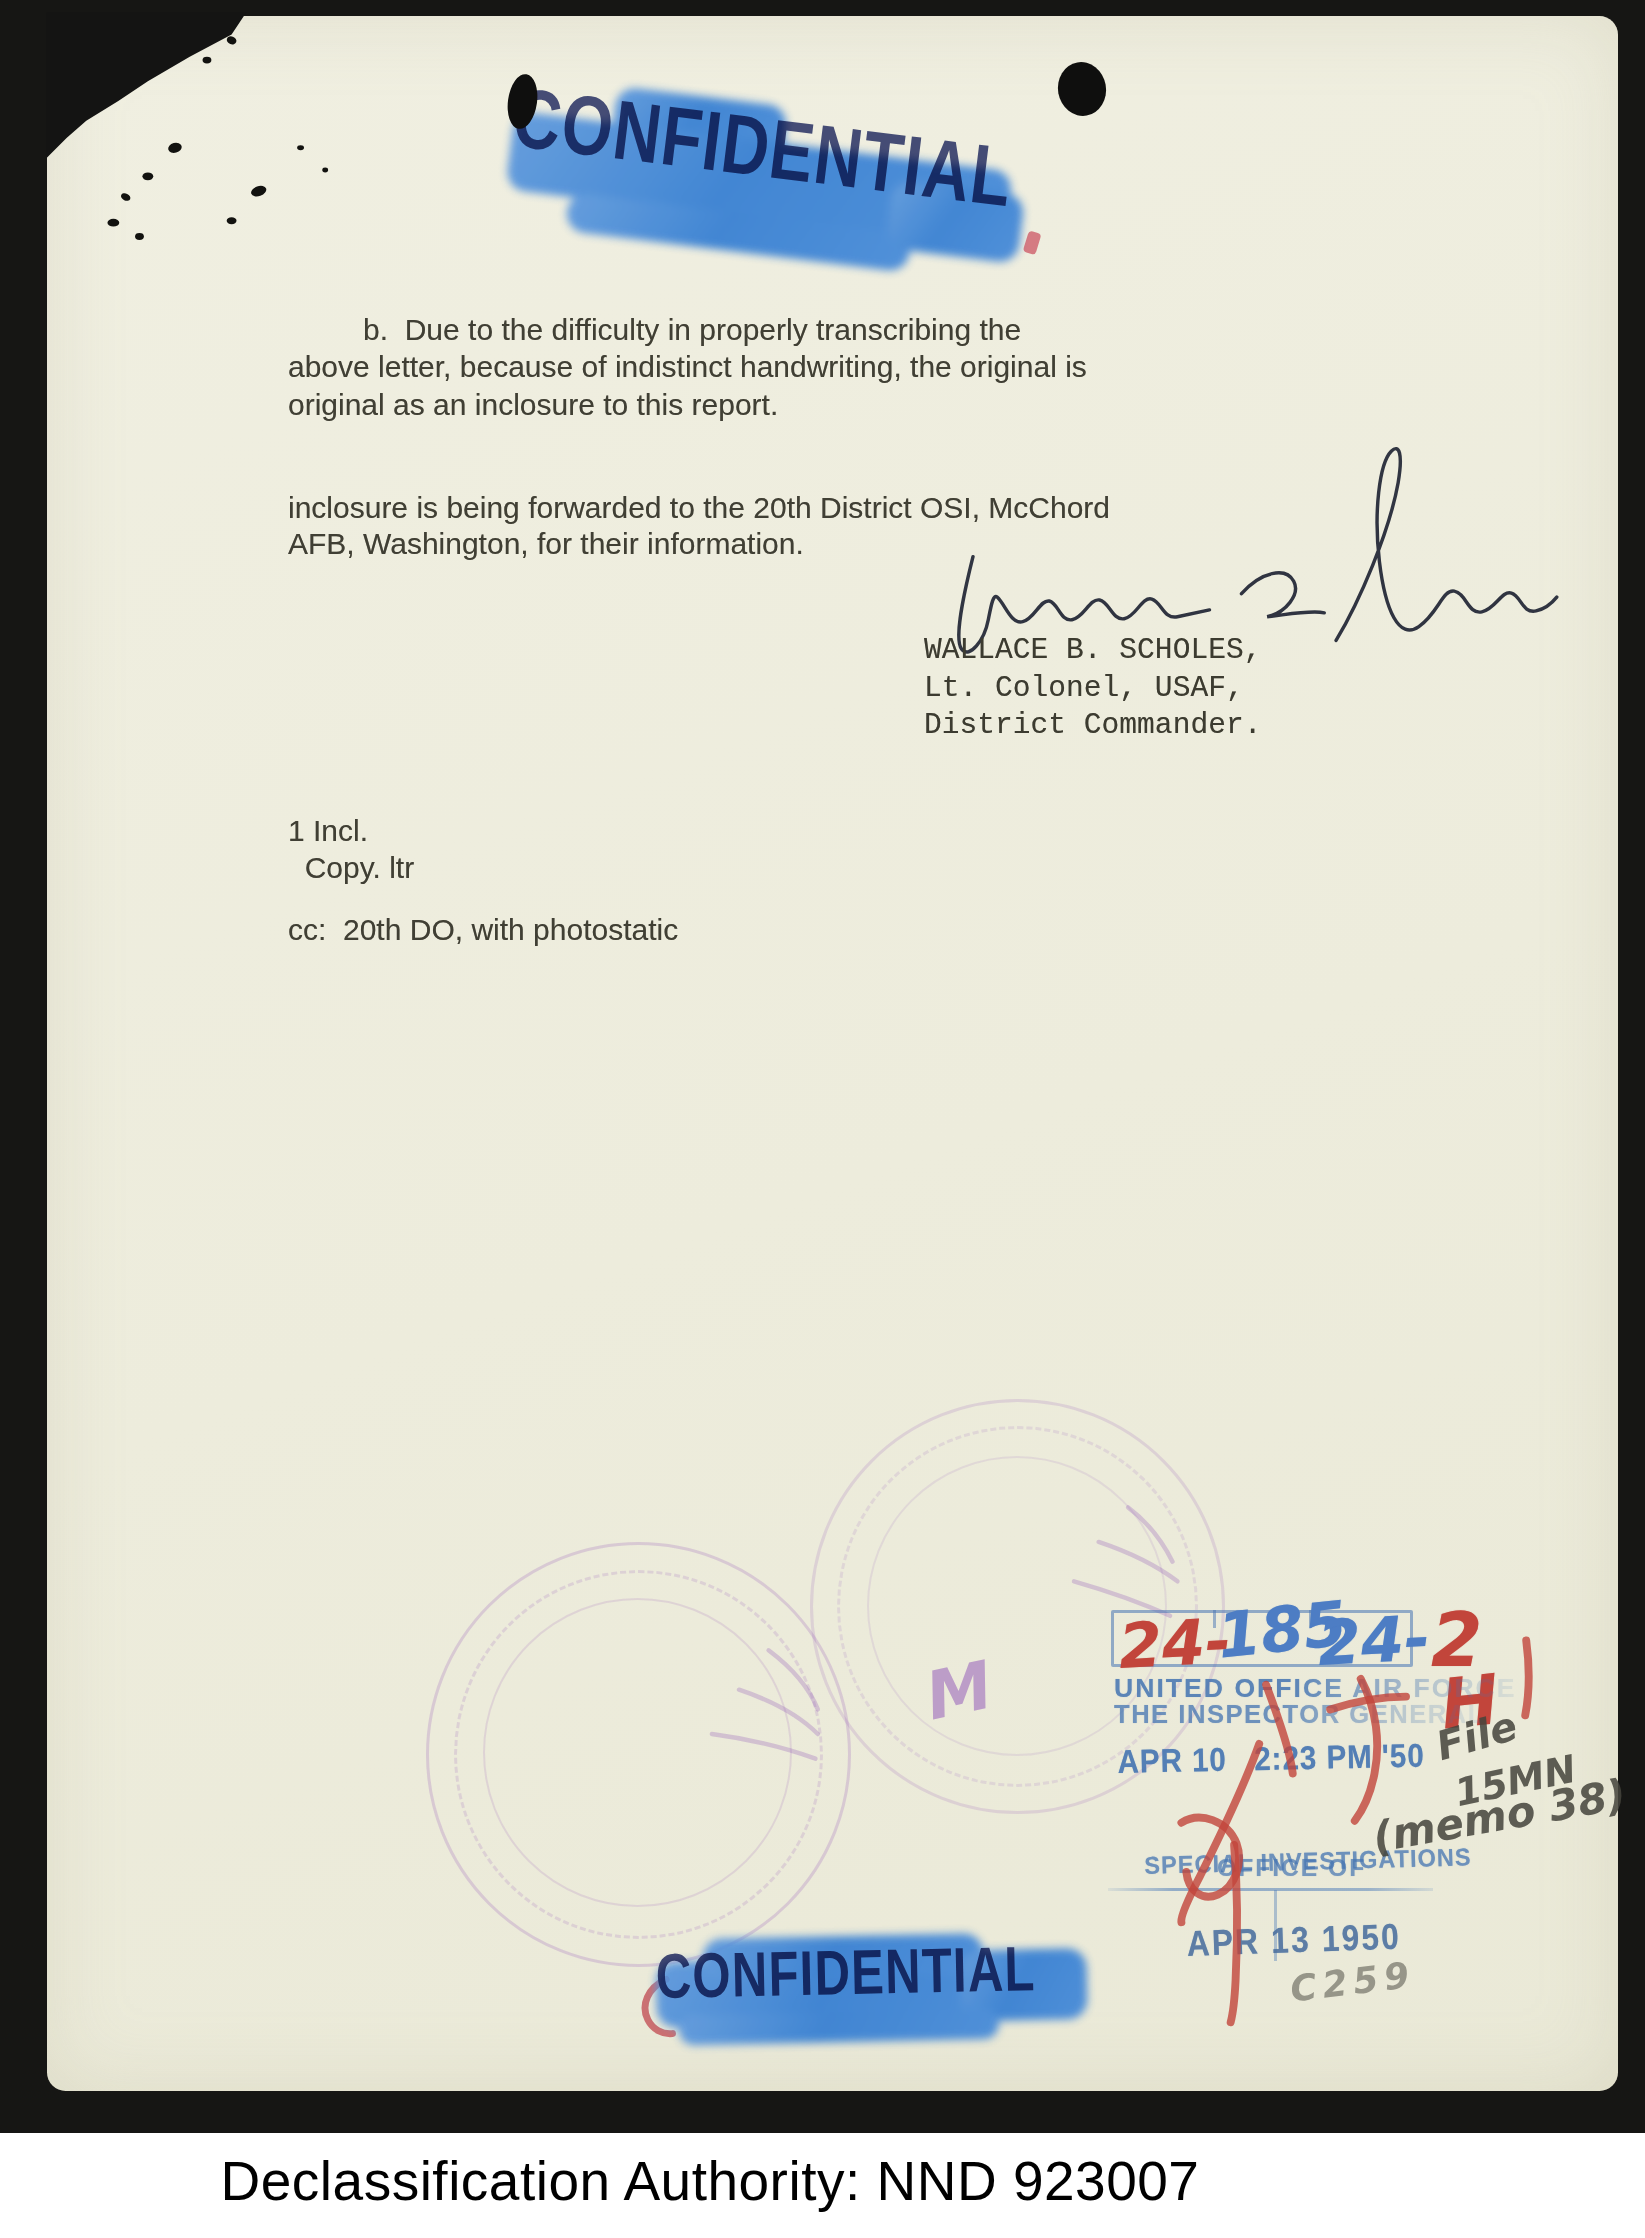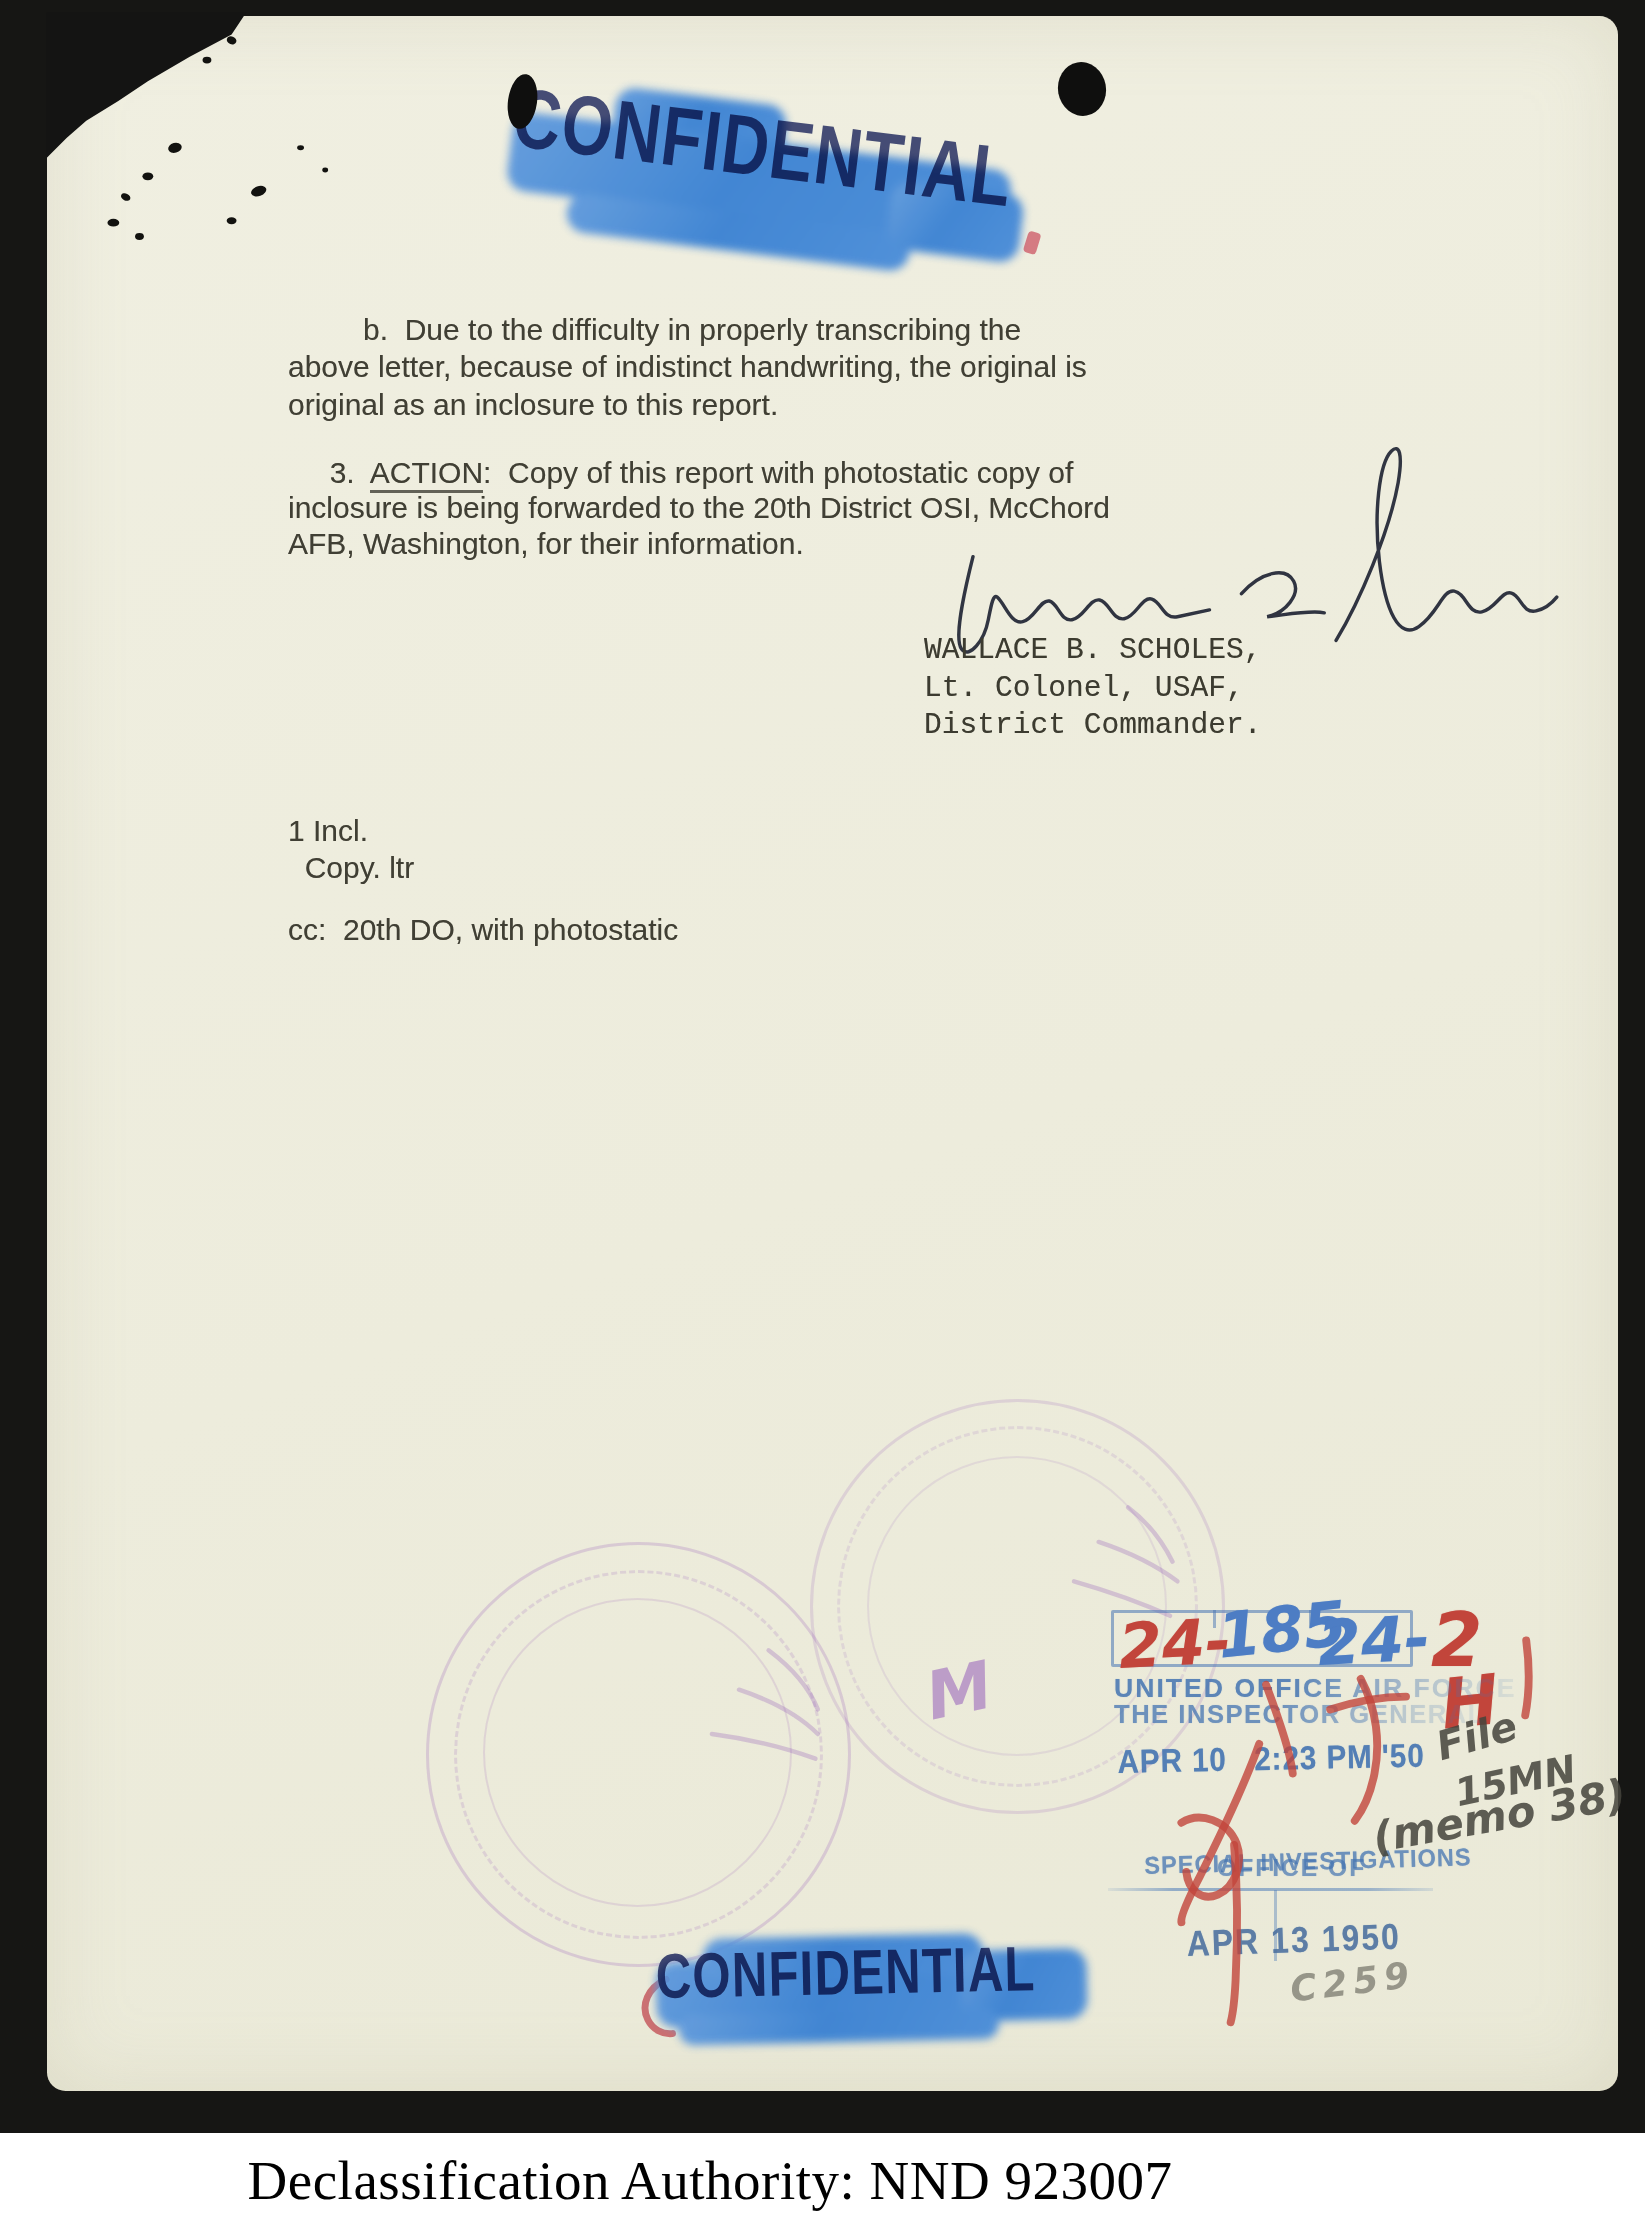--- a/index.html
+++ b/index.html
@@ -18,21 +18,21 @@
   
   .ink-blue{font-family:"Liberation Sans",sans-serif;font-weight:700;color:#4474b2;text-shadow:0 0 1px rgba(68,116,178,.55);transform-origin:left top;white-space:pre;}
   .fade-r{-webkit-mask-image:linear-gradient(90deg,#000 45%,rgba(0,0,0,.35) 80%,rgba(0,0,0,.12) 100%);mask-image:linear-gradient(90deg,#000 45%,rgba(0,0,0,.35) 80%,rgba(0,0,0,.12) 100%);}
   .hand{font-family:"DejaVu Sans",sans-serif;font-style:italic;font-weight:600;transform-origin:left top;white-space:nowrap;}
   .red{color:#c2453b;text-shadow:0 0 1px rgba(194,69,59,.4);}
   .blue{color:#4d7dc4;text-shadow:0 0 1px rgba(77,125,196,.4);}
   .pencil{color:#45443c;opacity:.85;}
   .purple{color:rgba(150,92,186,.55);}
   .ring{border-radius:50%;}
   #footer-strip{left:0;top:2133px;width:1646px;height:106px;background:#ffffff;}
-  #footer-text{left:0;top:2149px;width:1420px;text-align:center;font-family:Liberation Serif, serif;font-size:55px;color:#000;letter-spacing:0.5px;}
+  #footer-text{left:0;top:2149px;width:1420px;text-align:center;font-family:Liberation Sans, sans-serif;font-size:55px;color:#000;letter-spacing:0.5px;}
   svg{position:absolute;left:0;top:0;overflow:visible;}
   .sr{position:absolute;width:0.5px;height:0.5px;overflow:hidden;opacity:0;}
 </style>
 </head>
 <body>
 
 <div id="stage">
 
   <div id="bg-black" class="abs"></div>
 
@@ -56,21 +56,20 @@
       <path d="M 2180 3210 C 2250 3230 2320 3255 2375 3280"></path>
     </g>
   </svg>
 
   <div class="abs hand purple" style="left:919px;top:1660px;font-size:66px;transform:rotate(-12deg);">M</div>
 
   <div class="abs tw" style="left:288px;top:311px;">         b.  Due to the difficulty in properly transcribing the</div>
   <div class="abs tw" style="left:288px;top:348px;">above letter, because of indistinct handwriting, the original is</div>
   <div class="abs tw" style="left:288px;top:386px;">original as an inclosure to this report.</div>
 
-  <div class="abs tw" style="left:288px;top:454px;"><span>     3.  </span><span class="ul">ACTION</span><span>:  Copy of this report with photostatic copy of</span></div>
   <div class="abs tw" style="left:288px;top:489px;">inclosure is being forwarded to the 20th District OSI, McChord</div>
   <div class="abs tw" style="left:288px;top:525px;">AFB, Washington, for their information.</div>
 
   <svg width="1646" height="2239" viewBox="0 0 3341 4545">
     <g stroke="#262b39" stroke-width="7" fill="none" stroke-linecap="round" opacity=".95">
       <path d="M 1975 1130 C 1950 1230 1938 1300 1952 1318 C 1968 1338 1998 1300 2006 1258 C 2012 1228 2016 1205 2024 1212 C 2040 1226 2052 1268 2076 1262 C 2100 1256 2112 1216 2130 1220 C 2148 1224 2152 1262 2176 1258 C 2200 1254 2212 1214 2232 1218 C 2252 1222 2258 1260 2282 1256 C 2306 1252 2318 1210 2338 1216 C 2358 1222 2362 1258 2390 1252 L 2455 1238"></path>
       <path d="M 2520 1205 C 2560 1160 2610 1150 2626 1180 C 2640 1206 2610 1244 2572 1252 C 2610 1248 2660 1238 2688 1244"></path>
       <path d="M 2712 1300 C 2760 1220 2820 1080 2838 980 C 2848 920 2840 900 2824 916 C 2800 940 2788 1040 2800 1140 C 2812 1240 2840 1300 2880 1272 C 2920 1244 2928 1196 2952 1200 C 2976 1204 2980 1248 3008 1242 C 3036 1236 3048 1198 3068 1204 C 3088 1210 3090 1246 3118 1240 C 3140 1235 3152 1222 3160 1212"></path>
     </g>
     <title>Wallace B. Scholes</title>

